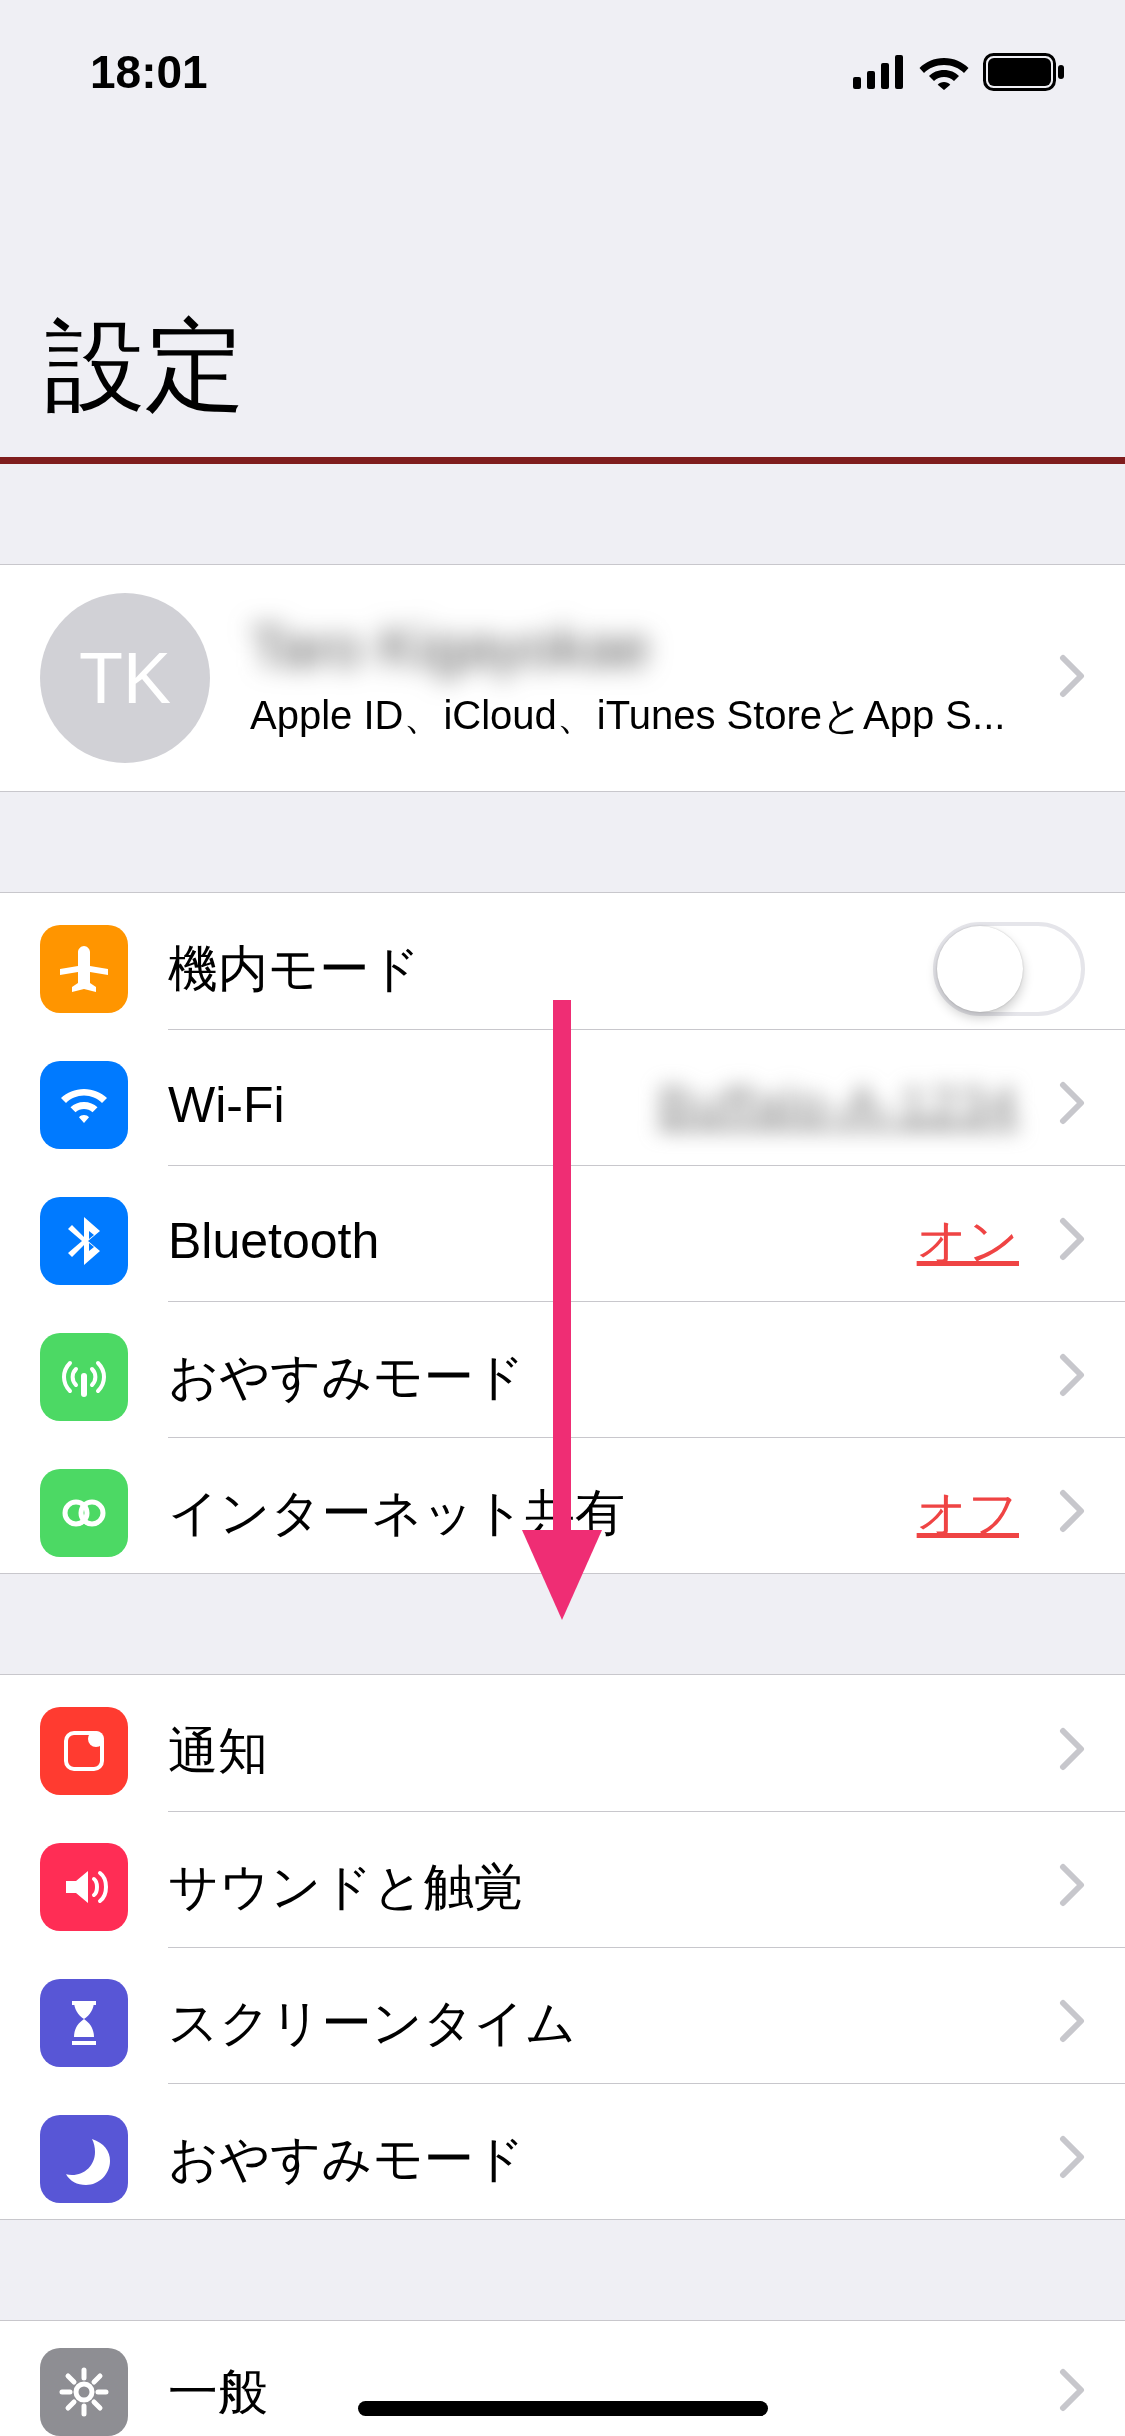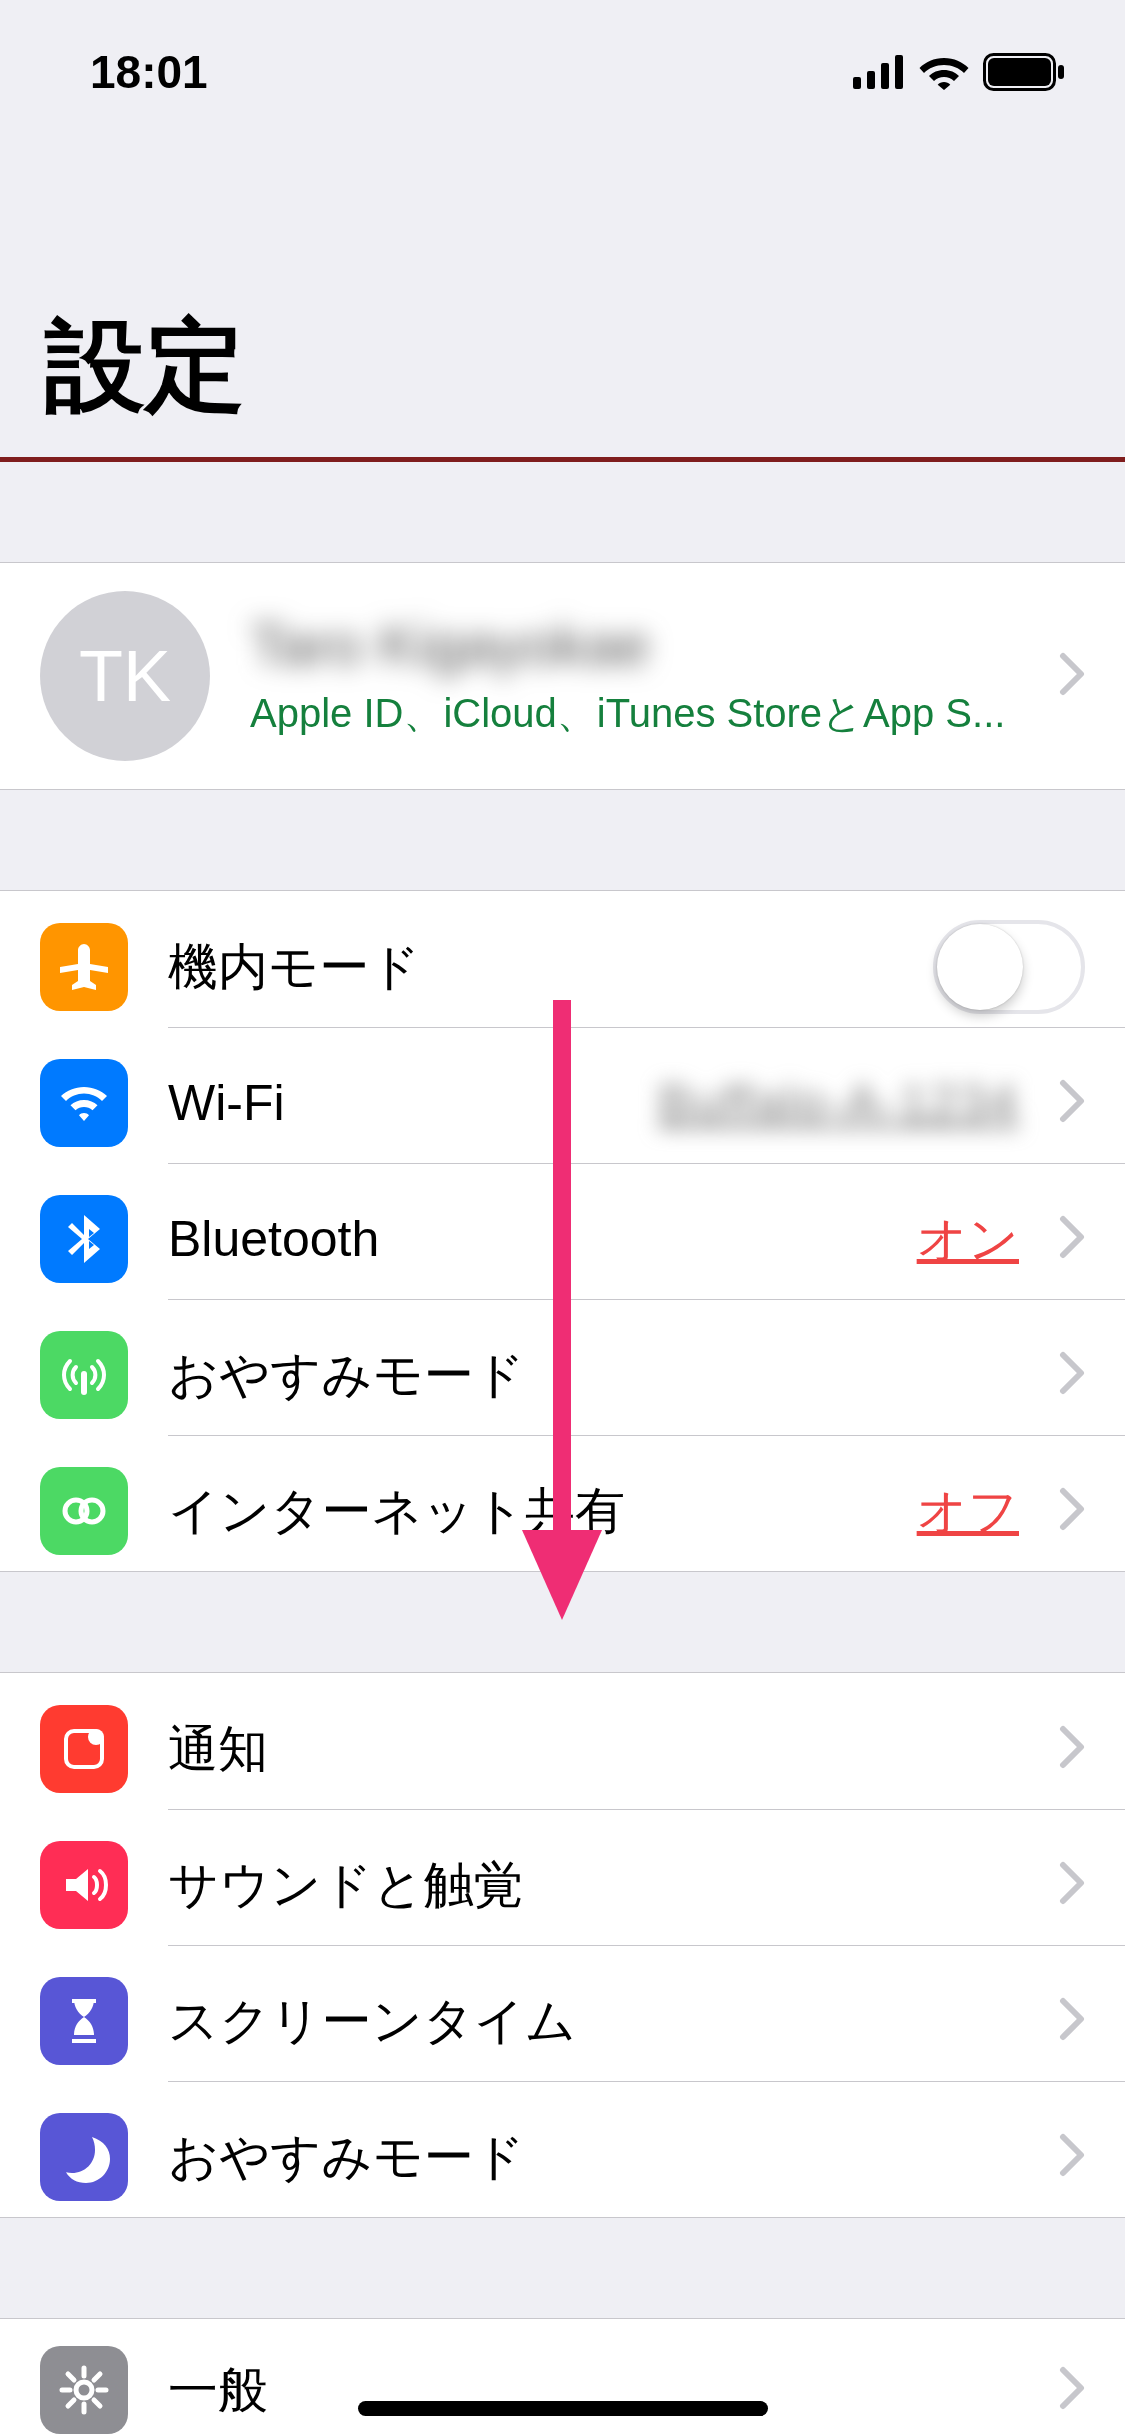--- a/index.html
+++ b/index.html
@@ -21,23 +21,23 @@
     padding: 14px 50px 0 90px;
     font-size: 46px;
     font-weight: 600;
   }
   .status-right { display: flex; align-items: center; gap: 14px; margin-right:10px;}
   .status-right svg { display: block; }
 
   
   .large-title {
     font-size: 100px;
-    font-weight: 700;
+    font-weight: 400;
     padding: 170px 45px 22px 45px;
-    border-bottom: 5px solid #7f1d1d;
+    border-bottom: 7px solid #7f1d1d;
     background: #efeff4;
   }
 
   
   .section {
     background: #fff;
     border-top: 1px solid #c8c7cc;
     border-bottom: 1px solid #c8c7cc;
   }
   .section.account { margin-top: 100px; }
@@ -67,21 +67,21 @@
   .account-text { margin-left: 40px; flex: 1; min-width: 0; }
   .account-name {
     font-size: 58px;
     font-weight: 400;
     filter: blur(12px);
     color: #555;
     margin-bottom: 8px;
   }
   .account-sub {
     font-size: 40px;
-    color: #15803d;
+    color: #000000;
     white-space: nowrap;
     overflow: hidden;
     text-overflow: ellipsis;
   }
   .chevron {
     flex-shrink: 0;
     margin-left: 20px;
   }
 
   

